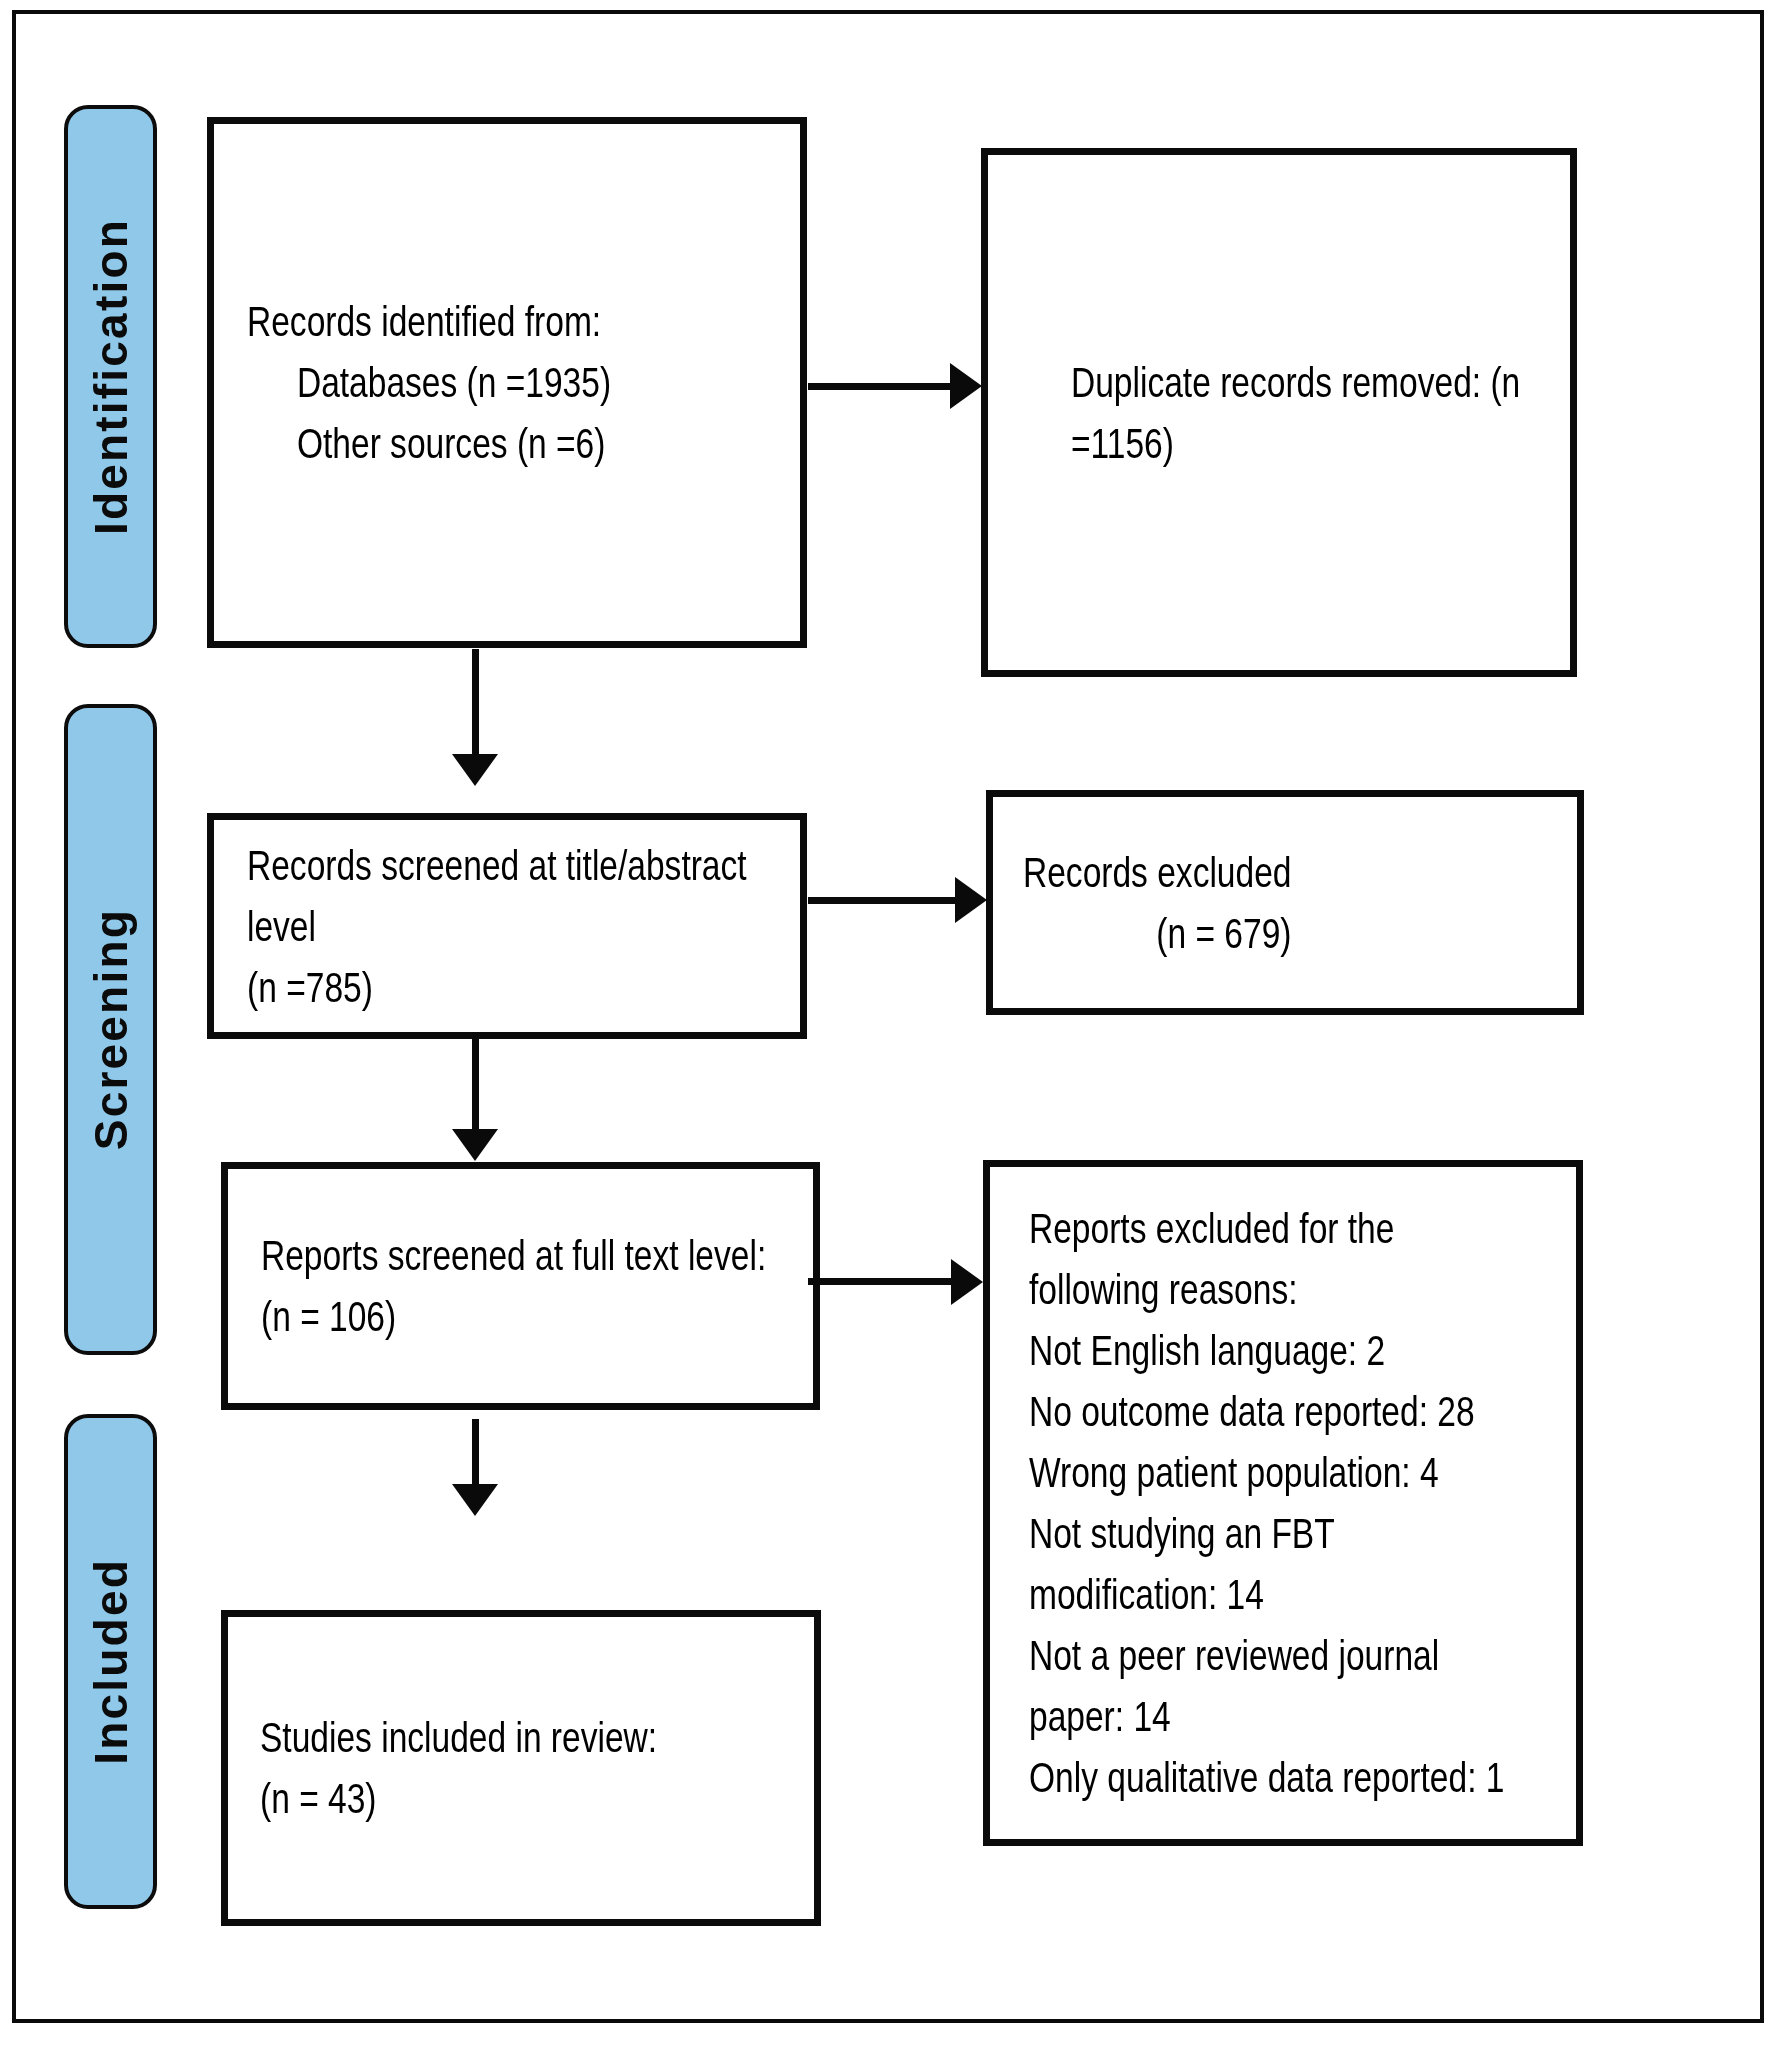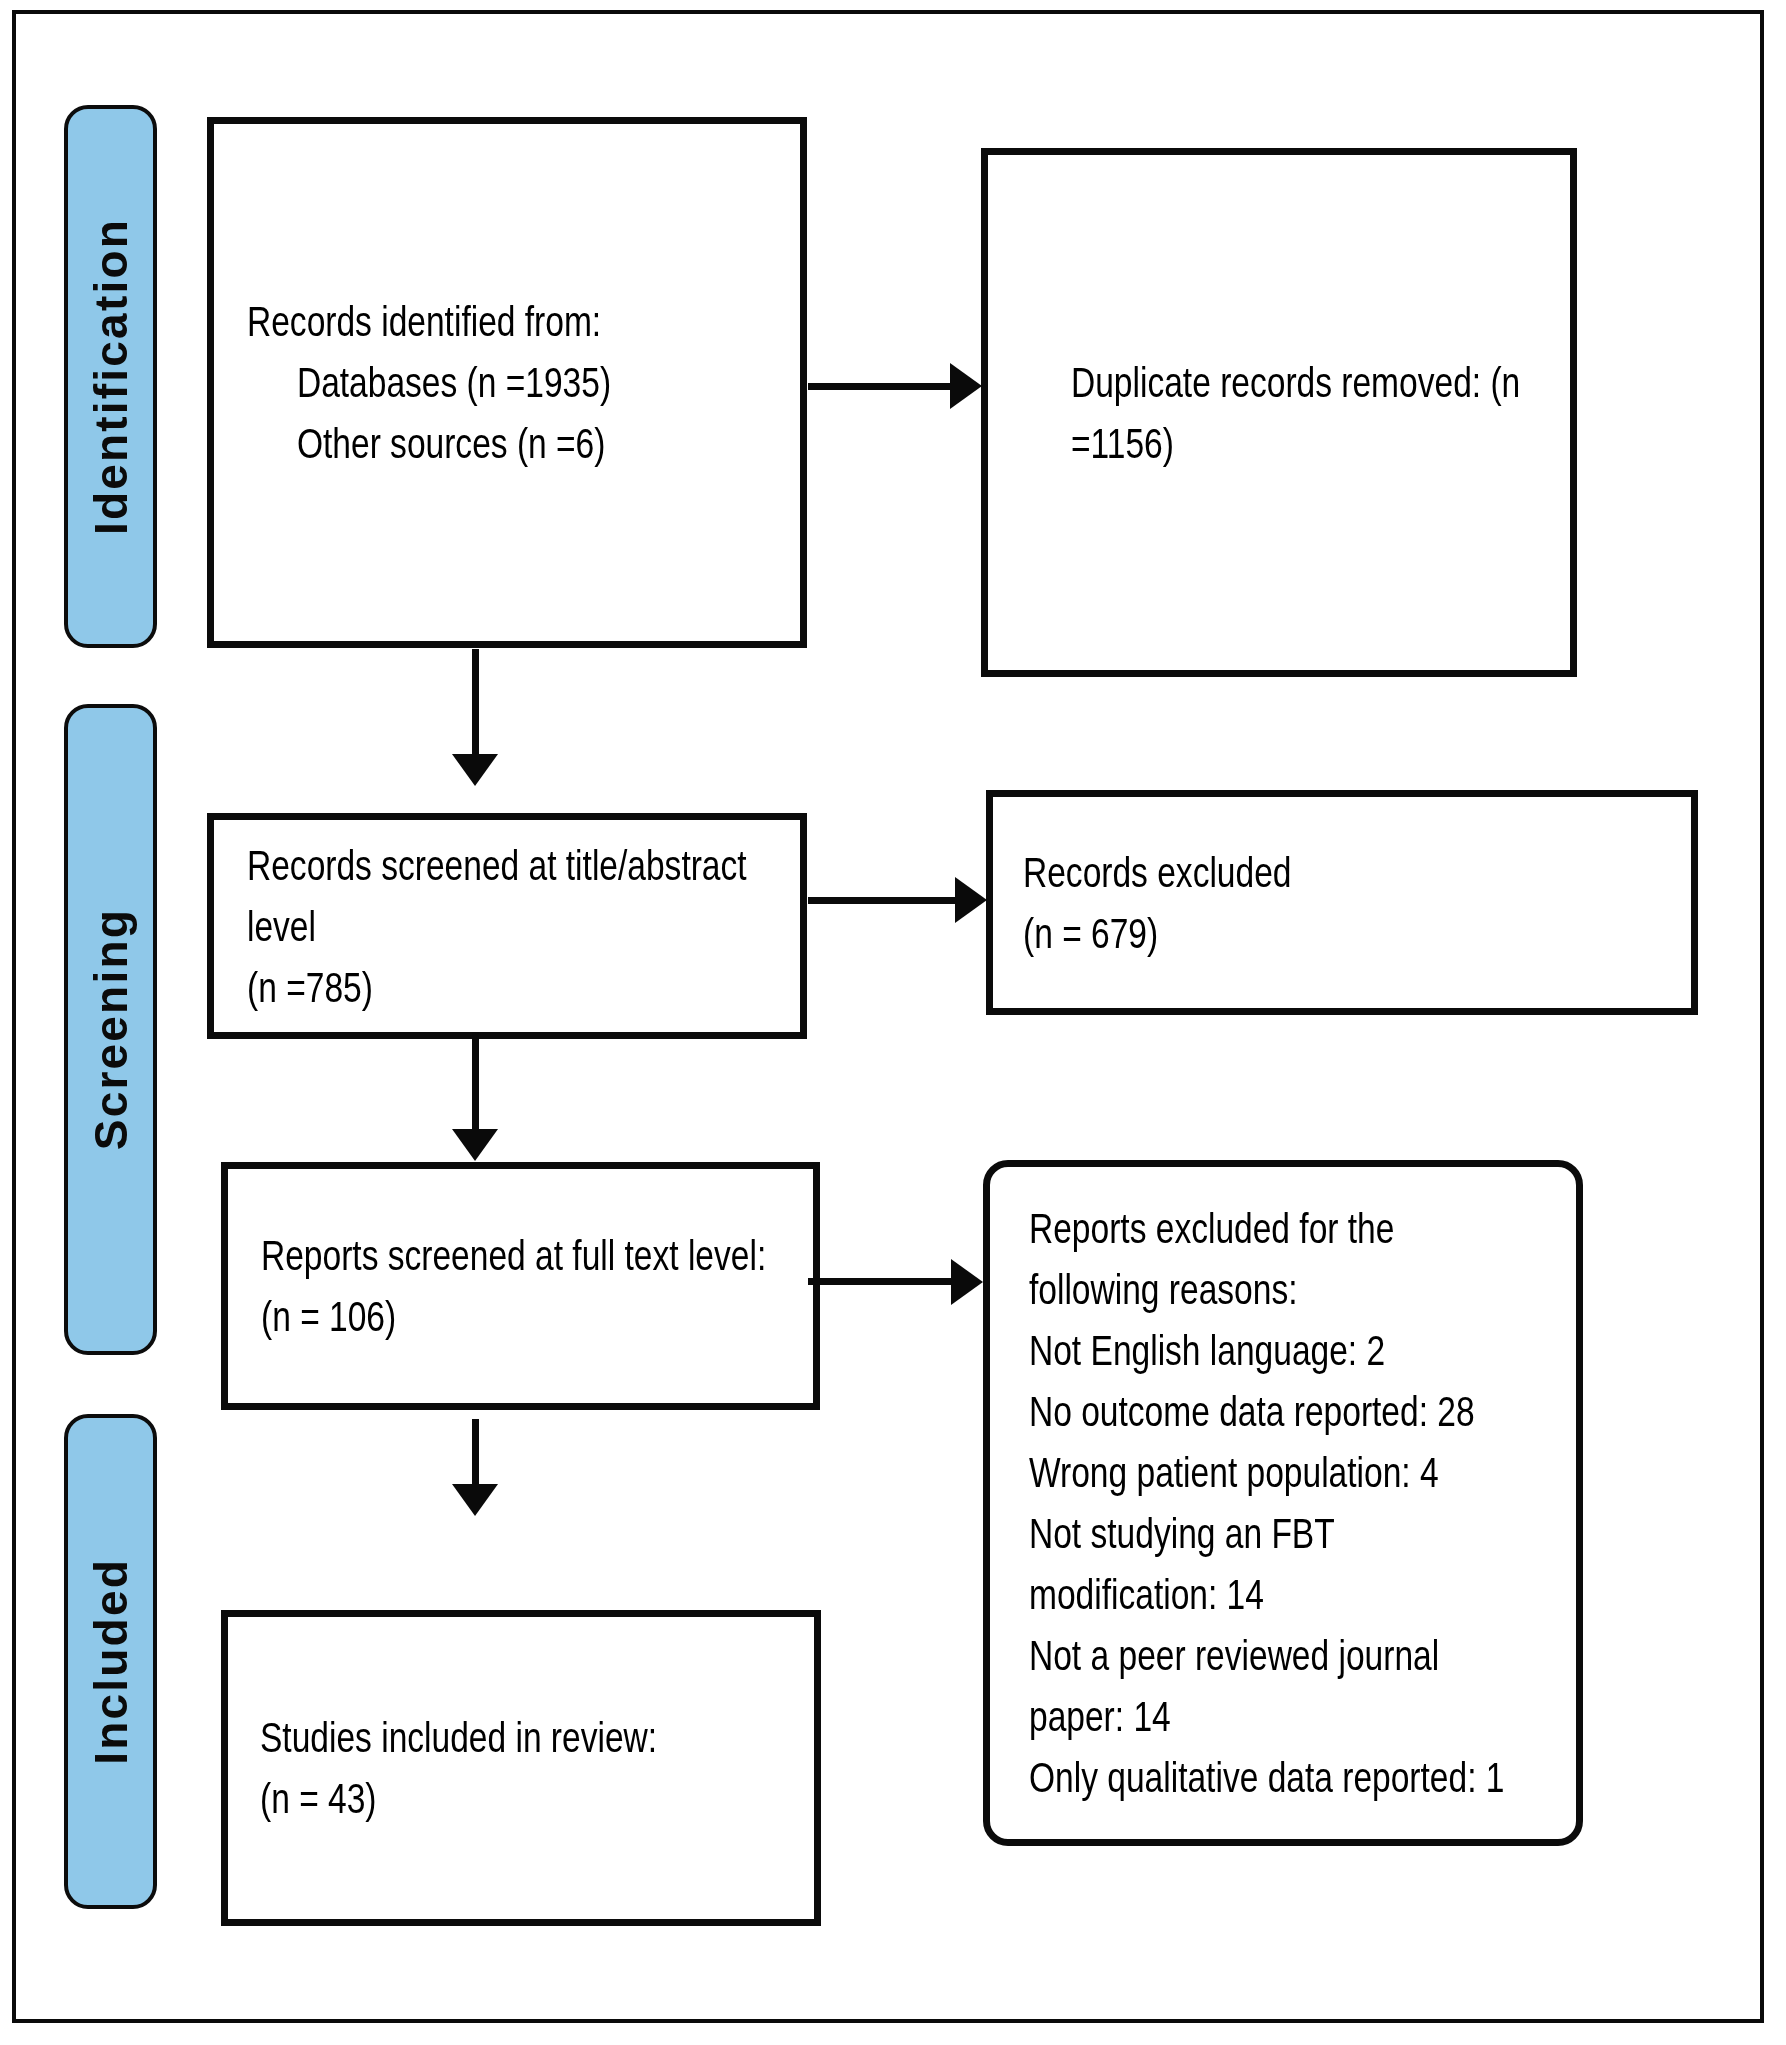--- a/index.html
+++ b/index.html
@@ -29,21 +29,21 @@
   .node{
     position:absolute;background:#ffffff;border:7px solid #0b0b0b;
     box-sizing:border-box;
     display:flex;flex-direction:column;justify-content:center;align-items:flex-start;
   }
   .txt{
     font-size:43px;line-height:61px;
     transform:scaleX(0.78);transform-origin:0 50%;
     white-space:nowrap;
   }
-  .node.top-align{justify-content:flex-start;border-radius:25px;}
+  .node.top-align{justify-content:flex-start;}
   .node.top-align .txt{transform-origin:0 0;}
   .txt .indent{padding-left:64px;}
   .arrow-line-h{position:absolute;height:6.5px;background:#0a0a0a;}
   .arrow-line-v{position:absolute;width:6.5px;background:#0a0a0a;}
   .arrow-head-right{
     position:absolute;width:0;height:0;
     border-top:23px solid transparent;border-bottom:23px solid transparent;
     border-left:32px solid #0a0a0a;
   }
   .arrow-head-down{
@@ -85,21 +85,21 @@
   </div>
 
   <div class="node" style="left:207px;top:789px;width:600px;height:226px;padding-left:33px;margin-top:24px;">
     <div class="txt">
       <div>Records screened at title/abstract</div>
       <div>level</div>
       <div>(n =785)</div>
     </div>
   </div>
 
-  <div class="node" style="left:986px;top:790px;width:712px;height:225px;padding-left:30px;">
+  <div class="node" style="left:986px;top:790px;width:598px;height:225px;padding-left:30px;text-align:right;">
     <div class="txt">
       <div>Records excluded</div>
       <div>(n = 679)</div>
     </div>
   </div>
 
   <div class="node" style="left:221px;top:1162px;width:599px;height:248px;padding-left:33px;">
     <div class="txt">
       <div>Reports screened at full text level:</div>
       <div>(n = 106)</div>

